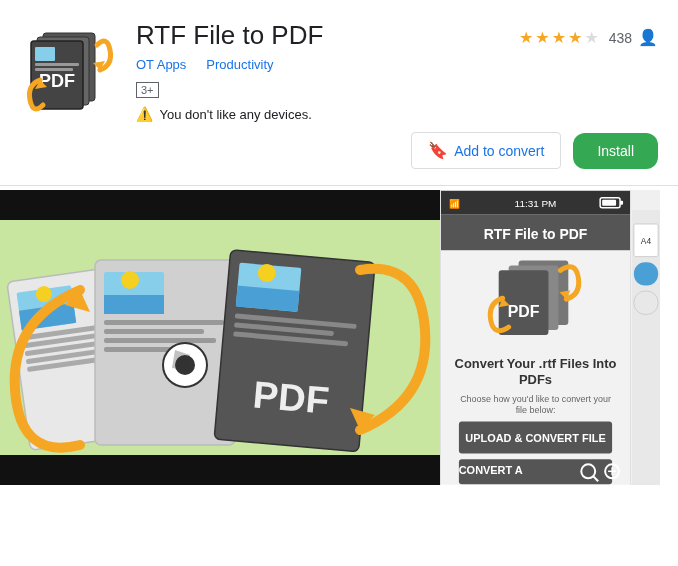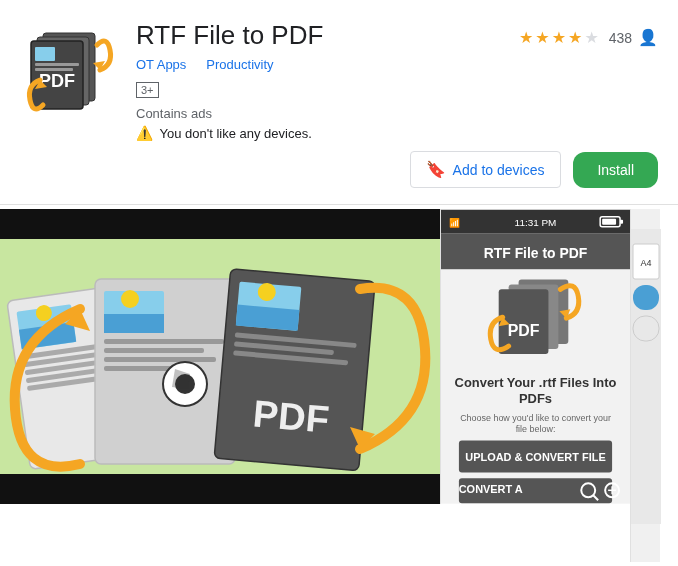--- a/index.html
+++ b/index.html
@@ -187,21 +187,21 @@
     }
 
     .phone-mockup {
       width: 100%;
       height: 100%;
     }
 
     
     .screenshot-third {
       width: 30px;
-      height: 353px;
+      height: 295px;
       background: #f0f0f0;
       border-left: 1px solid #e0e0e0;
       display: flex;
       flex-direction: column;
       gap: 2px;
       padding-top: 20px;
     }
 
     
   </style>
@@ -236,21 +236,20 @@
   </div>
 
   <div class="app-info">
     <div class="app-title">RTF File to PDF</div>
     <div class="app-tags">
       <span class="tag-link">OT Apps</span>
       <span class="tag-link">Productivity</span>
     </div>
     
     <div class="age-badge">3+</div>
-    <div class="contains-ads">Contains ads</div>
     <div class="warning-row">
       <span class="warning-icon">⚠️</span>
       <span>You don't like any devices.</span>
     </div>
   </div>
 
   <div style="display:flex;flex-direction:column;align-items:flex-end;gap:4px;flex-shrink:0;padding-top:8px;">
     <div class="rating-row">
       <div class="stars">
         <span class="star">★</span>
@@ -261,21 +260,21 @@
       </div>
       <span class="rating-count">438</span>
       <span class="user-icon">👤</span>
     </div>
   </div>
 </div>
 
 <div class="action-area">
   <button class="wishlist-btn">
     <span class="wishlist-icon">🔖</span>
-    <span>Add to devices</span>
+    <span>Add to convert</span>
   </button>
   <button class="install-btn">Install</button>
 </div>
 
 <div class="divider"></div>
 
 <div class="screenshots">
 
   <div class="screenshot-main">
     <svg class="promo-art" viewBox="0 0 440 295" xmlns="http://www.w3.org/2000/svg">

